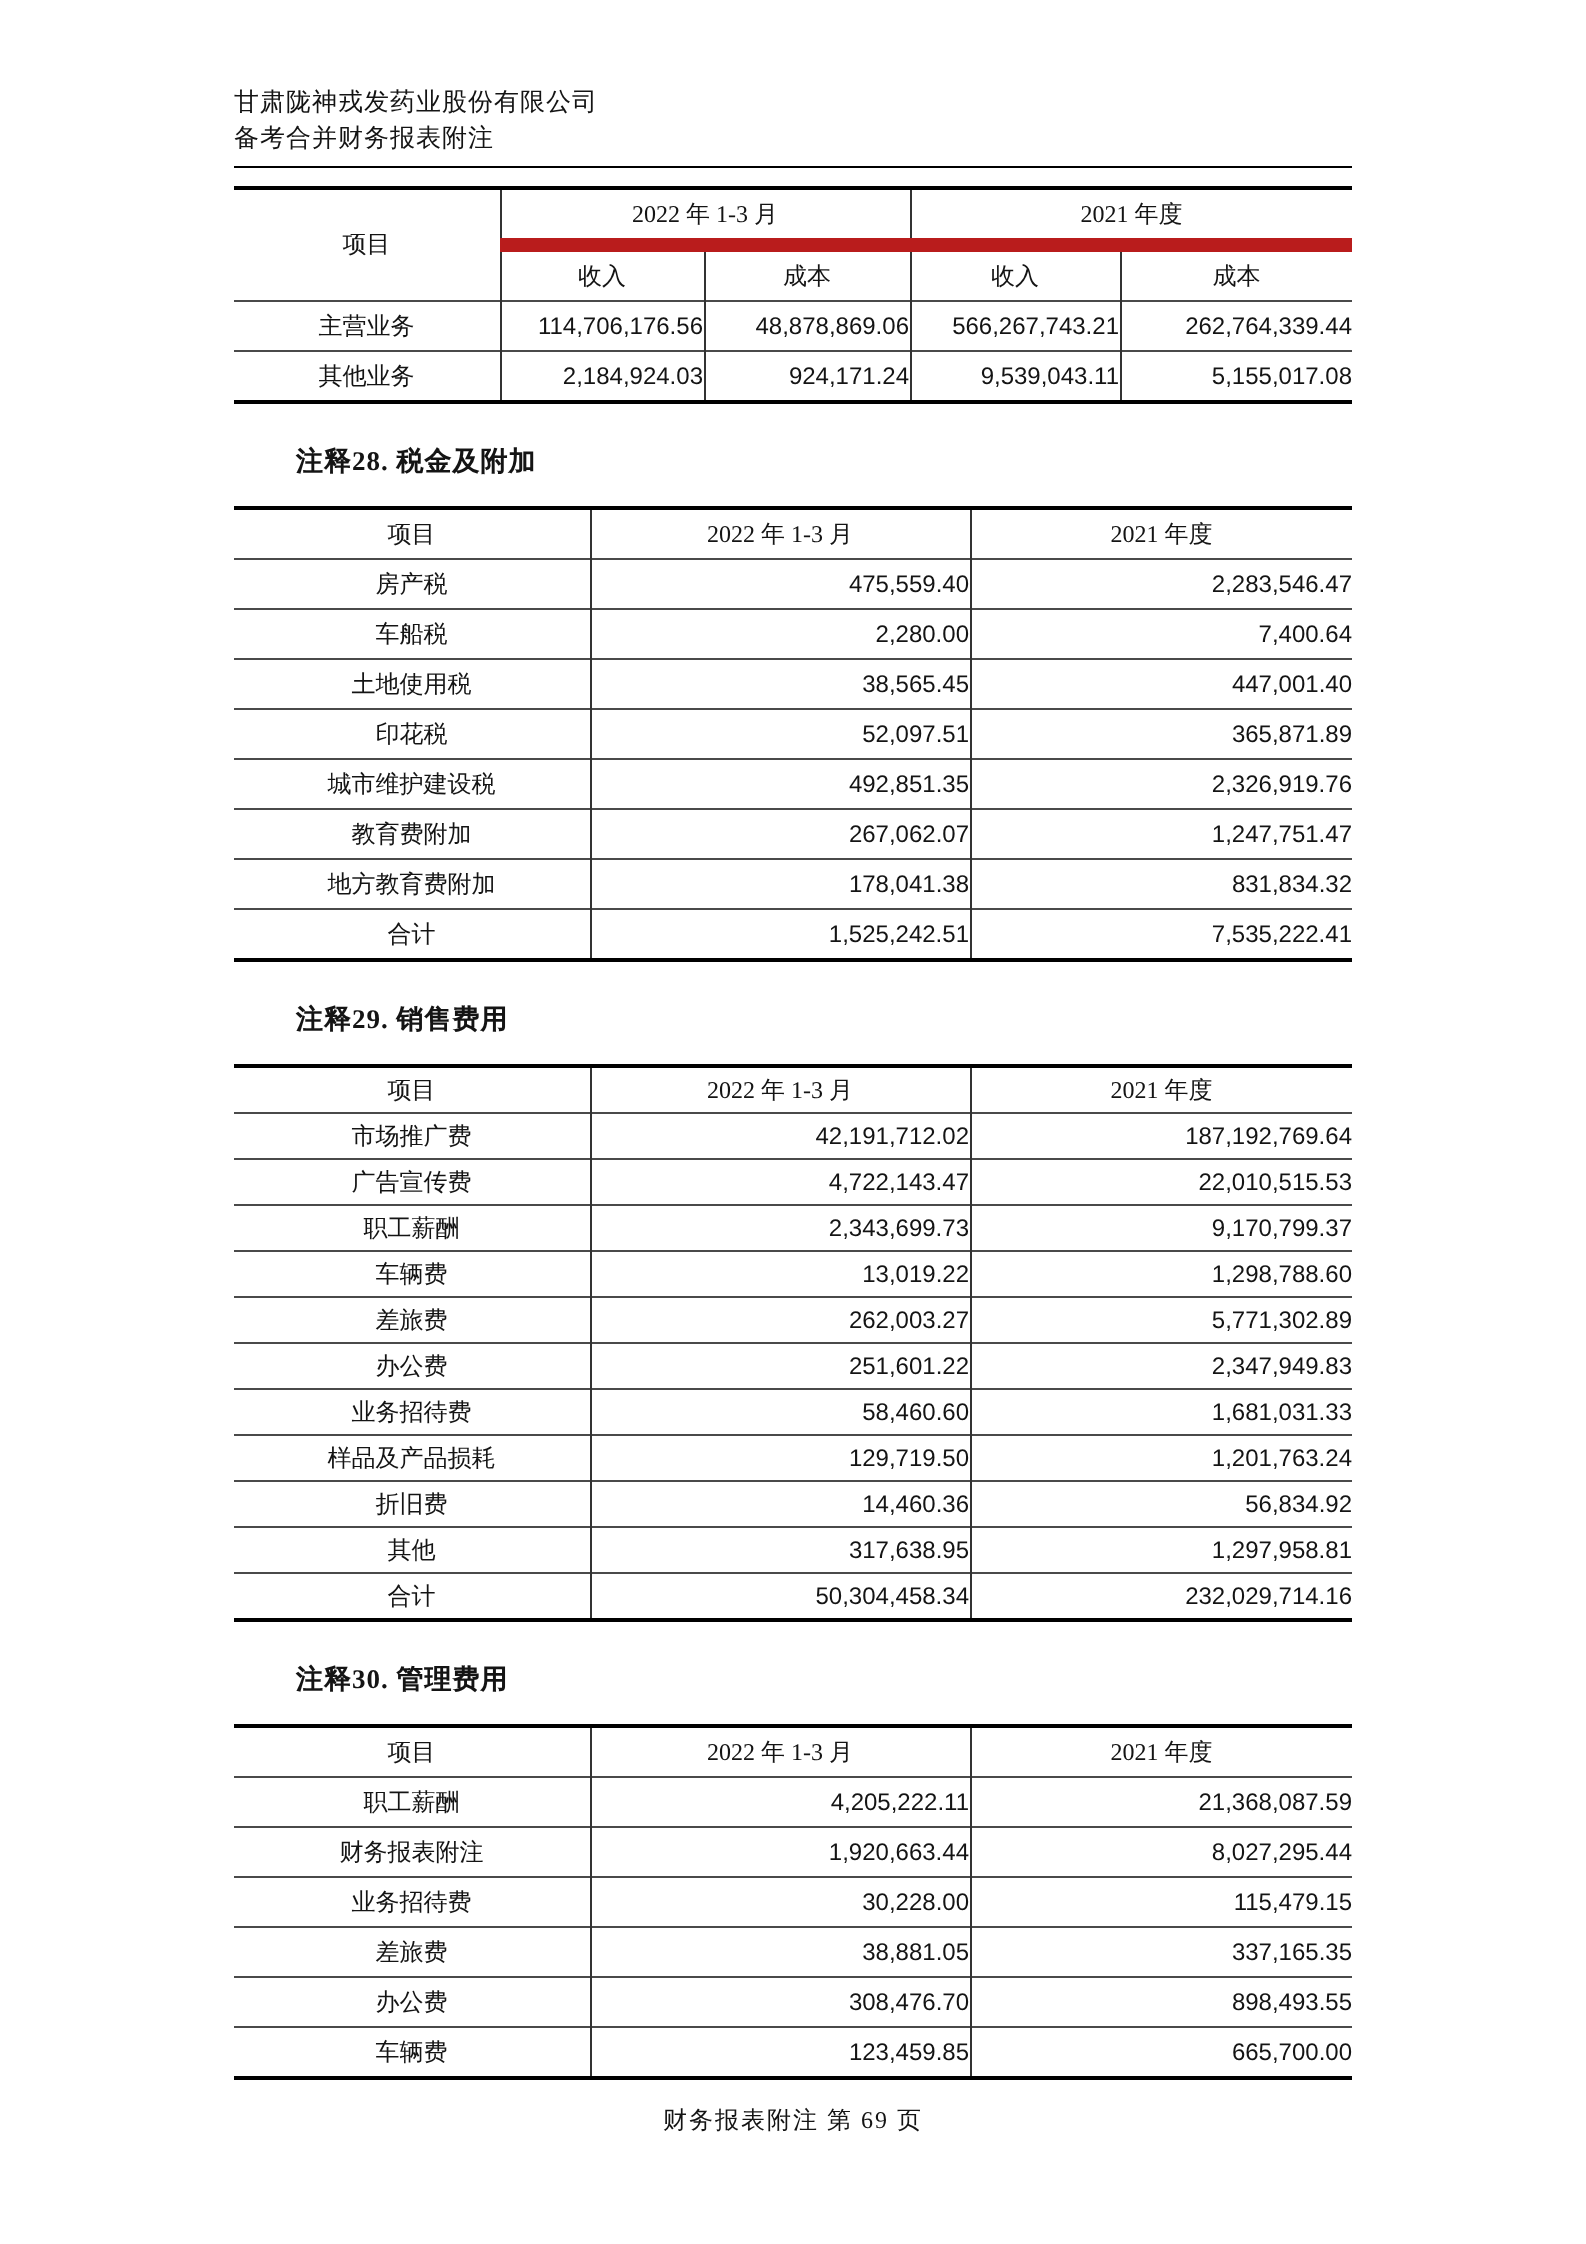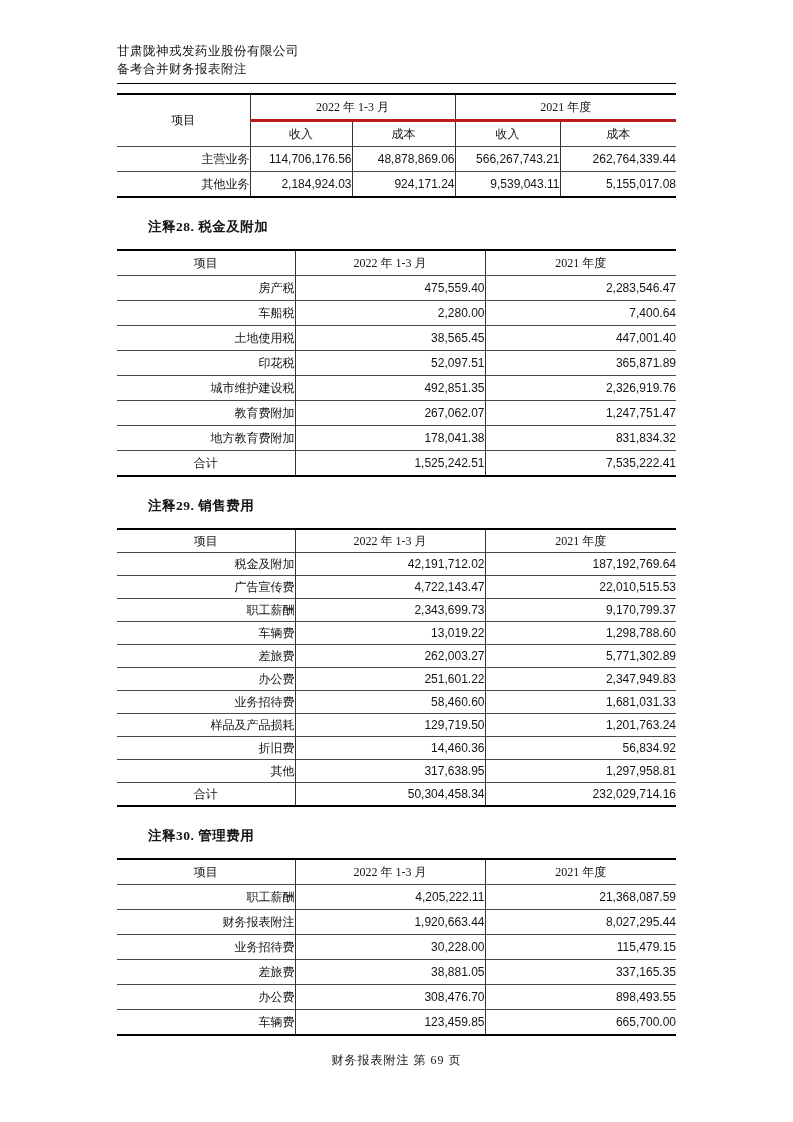--- a/index.html
+++ b/index.html
@@ -31,22 +31,22 @@
     height: 24px;
     padding: 0;
     vertical-align: middle;
     overflow: hidden;
     white-space: nowrap;
   }
   .t29 th, .t29 td { height: 22px; }
   .tbl th { text-align: center; }
   .tbl tbody td { border-top: 1px solid #4a4a4a; }
   .vl { border-left: 1px solid #333; }
-  .bt { border-top: 3px solid #b91c1c; }
-  .item { text-align: right; padding-left: 6px; }
+  .bt { border-top: 7px solid #b91c1c; }
+  .item { text-align: center; padding-left: 6px; }
   .total { text-align: center; padding-left: 0; }
   .num {
     font-family: "Liberation Sans", sans-serif;
     text-align: right;
     padding-right: 11px;
     font-size: 12px;
   }
   .note-title {
     font-size: 13.5px;
     font-weight: bold;
@@ -180,21 +180,21 @@
         </colgroup>
       <thead>
         <tr>
           <th>项目</th>
           <th class="vl">2022 年 1-3 月</th>
           <th class="vl">2021 年度</th>
         </tr>
       </thead>
       <tbody>
         <tr>
-            <td class="item">税金及附加</td>
+            <td class="item">市场推广费</td>
             <td class="num vl">42,191,712.02</td>
             <td class="num vl">187,192,769.64</td>
           </tr>
         <tr>
             <td class="item">广告宣传费</td>
             <td class="num vl">4,722,143.47</td>
             <td class="num vl">22,010,515.53</td>
           </tr>
         <tr>
             <td class="item">职工薪酬</td>

